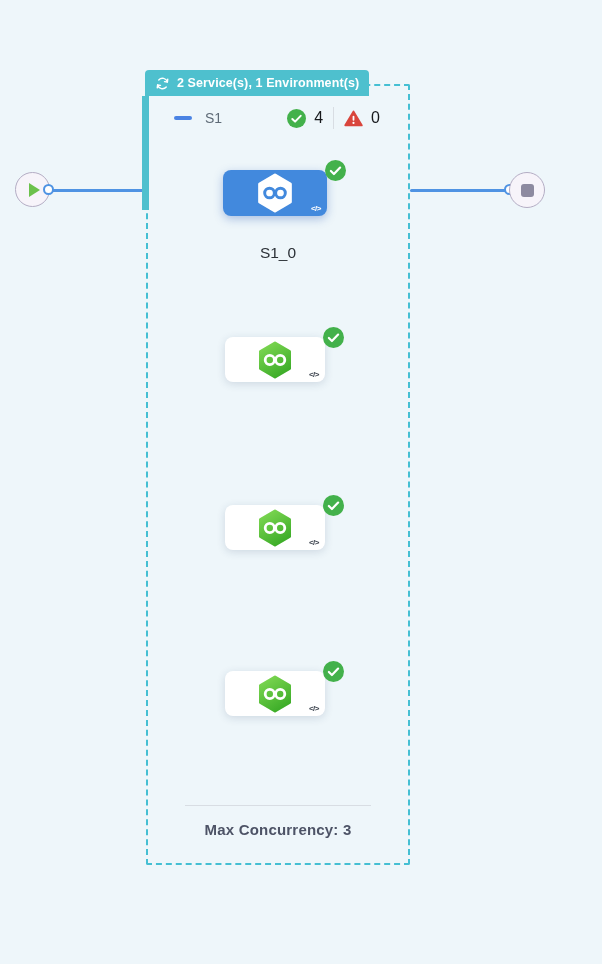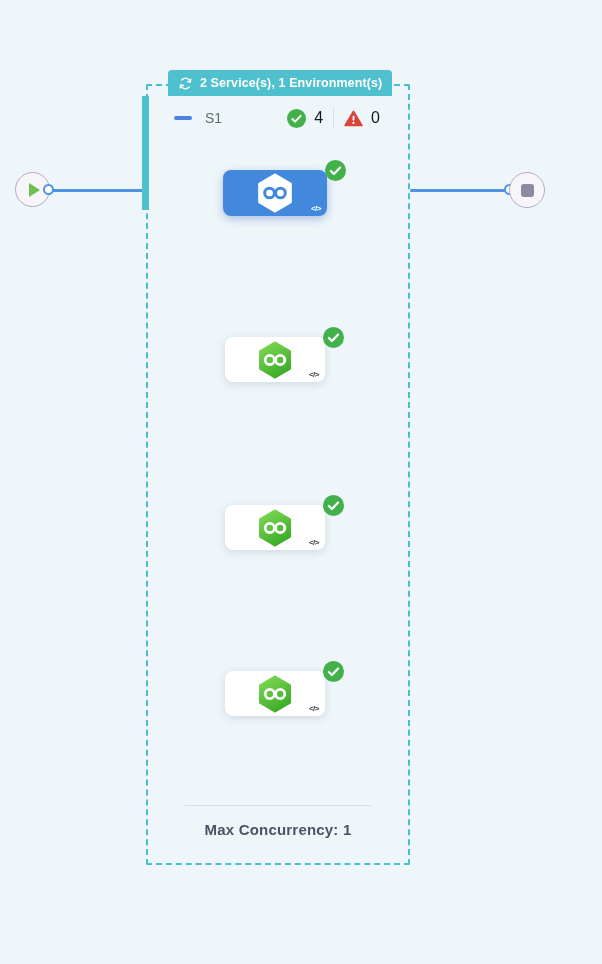--- a/index.html
+++ b/index.html
@@ -33,21 +33,21 @@
   }
   .connector-dot.left{left:43px;}
   .connector-dot.right{left:504px;}
 
   
   .stage-badge{
     position:absolute;left:145px;top:70px;height:26px;
     background:var(--teal);border-radius:4px 4px 0 0;
     display:flex;align-items:center;gap:7px;padding:0 10px;
     color:#fff;font-size:12.5px;font-weight:700;letter-spacing:.1px;
-    white-space:nowrap;z-index:4;cursor:pointer;margin-left:23px;
+    white-space:nowrap;z-index:4;cursor:pointer;
   }
   .left-accent-bar{
     position:absolute;left:142px;top:96px;width:7px;height:114px;
     background:var(--teal);z-index:3;
   }
 
   
   .stage-container{
     position:absolute;left:146px;top:84px;width:264px;height:781px;
     border:2px dashed var(--teal-border);box-sizing:border-box;border-radius:2px;
@@ -154,20 +154,21 @@
           <circle cx="11.8" cy="19" r="4.6"></circle>
             <circle cx="22.2" cy="19" r="4.6"></circle>
         </g>
       </svg>
       <span class="code-icon">&lt;/&gt;</span>
       <svg class="check-badge" width="21" height="21" viewBox="0 0 20 20">
         <circle cx="10" cy="10" r="10" fill="var(--success-green)"></circle>
         <path d="M5.6 10.5 l2.9 2.8 5.9-6.1" stroke="#ffffff" stroke-width="2.1" fill="none" stroke-linecap="round" stroke-linejoin="round"></path>
       </svg>
     </div>
+    <div class="step-label" style="top:158px;">S1_0</div>
 
     <div class="step-card white" style="left:77px;top:251px;">
       <svg width="34" height="38" viewBox="0 0 34 38">
         <defs>
           <linearGradient id="hexg" x1="0" y1="0" x2="0.55" y2="1">
             <stop offset="0" stop-color="var(--hex-green-light)"></stop>
             <stop offset="1" stop-color="var(--hex-green-dark)"></stop>
           </linearGradient>
         </defs>
         <polygon points="17,2 31.5,10.5 31.5,27.5 17,36 2.5,27.5 2.5,10.5" fill="url(#hexg)" stroke="url(#hexg)" stroke-width="3" stroke-linejoin="round"></polygon>
@@ -207,16 +208,16 @@
         </g>
       </svg>
       <span class="code-icon">&lt;/&gt;</span>
       <svg class="check-badge" width="21" height="21" viewBox="0 0 20 20">
         <circle cx="10" cy="10" r="10" fill="var(--success-green)"></circle>
         <path d="M5.6 10.5 l2.9 2.8 5.9-6.1" stroke="#ffffff" stroke-width="2.1" fill="none" stroke-linecap="round" stroke-linejoin="round"></path>
       </svg>
     </div>
 
     <div class="footer-divider"></div>
-    <div class="stage-footer">Max Concurrency: 1</div>
+    <div class="stage-footer">Max Concurrency: 3</div>
 
   </div>
 </div>
 
 </body></html>

